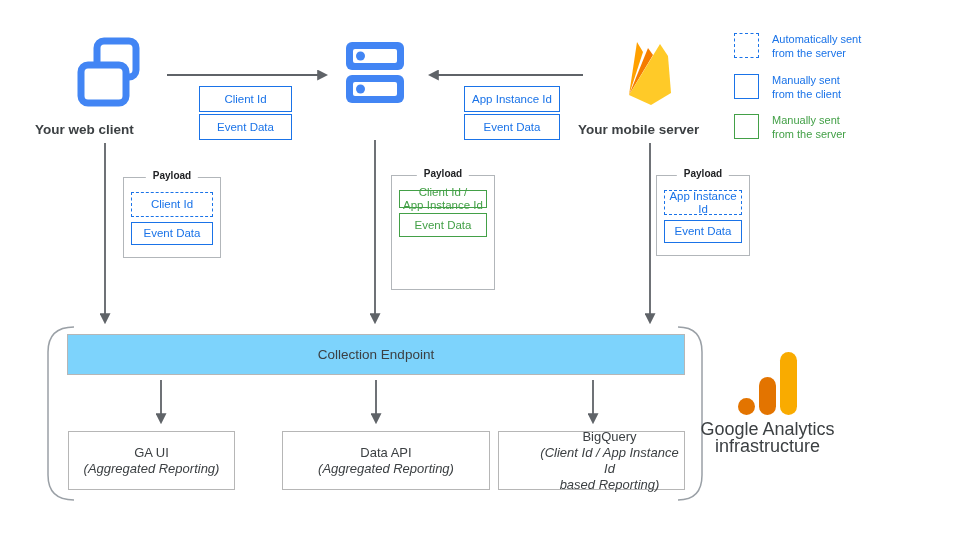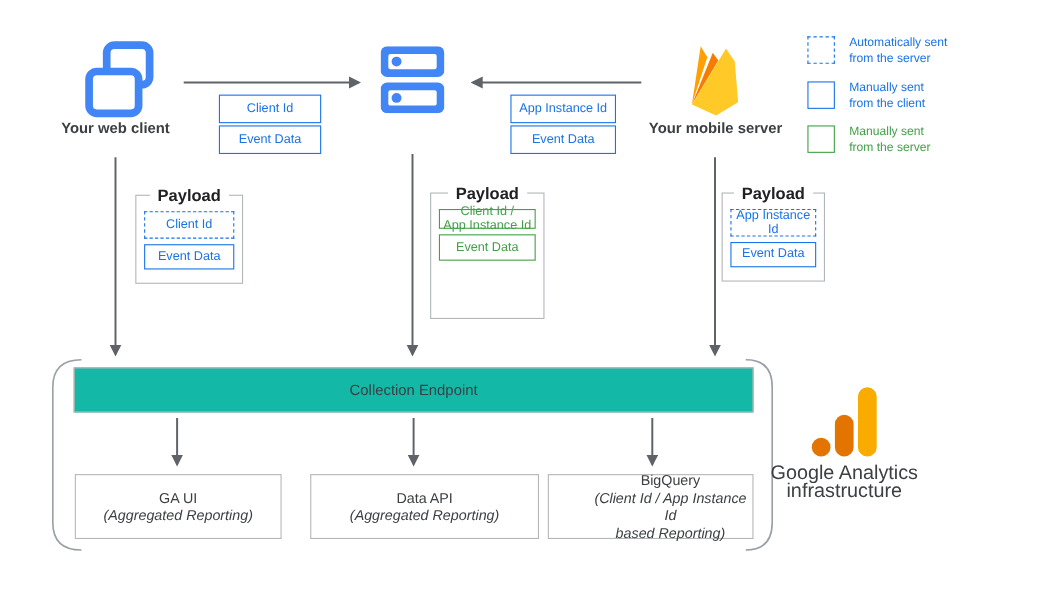--- a/index.html
+++ b/index.html
@@ -1,47 +1,47 @@
 <!DOCTYPE html>
 <html><head>
 <meta charset="utf-8">
 <style>
   html,body{margin:0;padding:0;background:#fff;}
   .canvas{position:relative;width:960px;height:540px;background:#fff;overflow:hidden;
           font-family:"Liberation Sans",sans-serif;color:#3c4043;}
   .abs{position:absolute;}
   svg.overlay{position:absolute;left:0;top:0;width:960px;height:540px;pointer-events:none;}
 
-  .client-label{position:absolute;text-align:center;font-size:13.5px;font-weight:bold;color:#3c4043;}
+  .client-label{position:absolute;font-size:13.5px;font-weight:bold;color:#3c4043;margin-top:13px;}
 
   .flow-label{position:absolute;height:24px;border:1.5px solid #1a73e8;background:#fff;color:#1a73e8;
               font-size:11.5px;display:flex;align-items:center;justify-content:center;white-space:nowrap;}
 
   .legend-row{position:absolute;display:flex;align-items:flex-start;}
   .legend-swatch{width:23px;height:23px;background:#fff;flex:0 0 auto;}
   .sw-dashed-blue{border:1.6px dashed #1a73e8;}
   .sw-solid-blue{border:1.6px solid #1a73e8;}
   .sw-solid-green{border:1.6px solid #43a047;}
   .legend-text{margin-left:13px;font-size:11px;line-height:14px;white-space:pre-line;margin-top:-1px;}
   .lg-blue{color:#1a73e8;}
   .lg-green{color:#43a047;}
 
   .payload{position:absolute;border:1px solid #b2b6ba;background:#fff;box-sizing:border-box;
            padding:14px 7px 0 7px;}
   .payload-title{position:absolute;top:-8px;left:50%;transform:translateX(-50%);background:#fff;
-                 padding:0 7px;font-size:15px;font-weight:bold;color:#202124;white-space:nowrap;}
+                 padding:0 7px;font-size:10px;font-weight:bold;color:#202124;white-space:nowrap;}
   .payload-item{border:1.5px solid;background:#fff;display:flex;align-items:center;justify-content:center;
                 font-size:11.5px;text-align:center;white-space:pre-line;line-height:13px;
                 margin-bottom:5px;box-sizing:border-box;}
   .st-auto-client{border-style:dashed;border-color:#1a73e8;color:#1a73e8;}
   .st-manual-client{border-style:solid;border-color:#1a73e8;color:#1a73e8;}
   .st-manual-server{border-style:solid;border-color:#43a047;color:#43a047;}
 
   .endpoint-box{position:absolute;left:67px;top:334px;width:618px;height:41px;border:1px solid #b6b6b6;
-                background:#14b8a6;display:flex;align-items:center;justify-content:center;
+                background:#7dd3fc;display:flex;align-items:center;justify-content:center;
                 font-size:13.5px;color:#3c4043;box-sizing:border-box;}
   .output-box{position:absolute;top:431px;height:59px;border:1px solid #b6b6b6;background:#fff;
               display:flex;flex-direction:column;align-items:center;justify-content:center;
               font-size:13px;line-height:16px;color:#3c4043;box-sizing:border-box;text-align:center;}
   .output-sub{font-style:italic;white-space:pre-line;}
 
   .ga-dot{position:absolute;left:738px;top:398px;width:17px;height:17px;border-radius:50%;background:#E37400;}
   .ga-bar-mid{position:absolute;left:759px;top:377px;width:17px;height:38px;border-radius:8.5px;background:#E37400;}
   .ga-bar-tall{position:absolute;left:780px;top:352px;width:17px;height:63px;border-radius:8.5px;background:#F9AB00;}
   .infra-label{position:absolute;left:690px;top:421px;width:155px;text-align:center;font-size:18px;
@@ -138,21 +138,21 @@
   <div class="payload" style="left:656px;top:175px;width:94px;height:81px;">
     <div class="payload-title">Payload</div>
     <div class="payload-item st-auto-client" style="height:25px;">App Instance Id</div>
     <div class="payload-item st-manual-client" style="height:23px;">Event Data</div>
   </div>
 
   <div class="endpoint-box">
     <span>Collection Endpoint</span>
   </div>
 
-  <div class="output-box" style="left:68px;width:188px;">
+  <div class="output-box" style="left:68px;width:167px;">
     <div>GA UI</div>
     <div class="output-sub">(Aggregated Reporting)</div>
   </div>
   <div class="output-box" style="left:282px;width:208px;">
     <div>Data API</div>
     <div class="output-sub">(Aggregated Reporting)</div>
   </div>
   <div class="output-box" style="left:498px;width:187px;padding-left:36px;">
     <div>BigQuery</div>
     <div class="output-sub">(Client Id / App Instance Id

